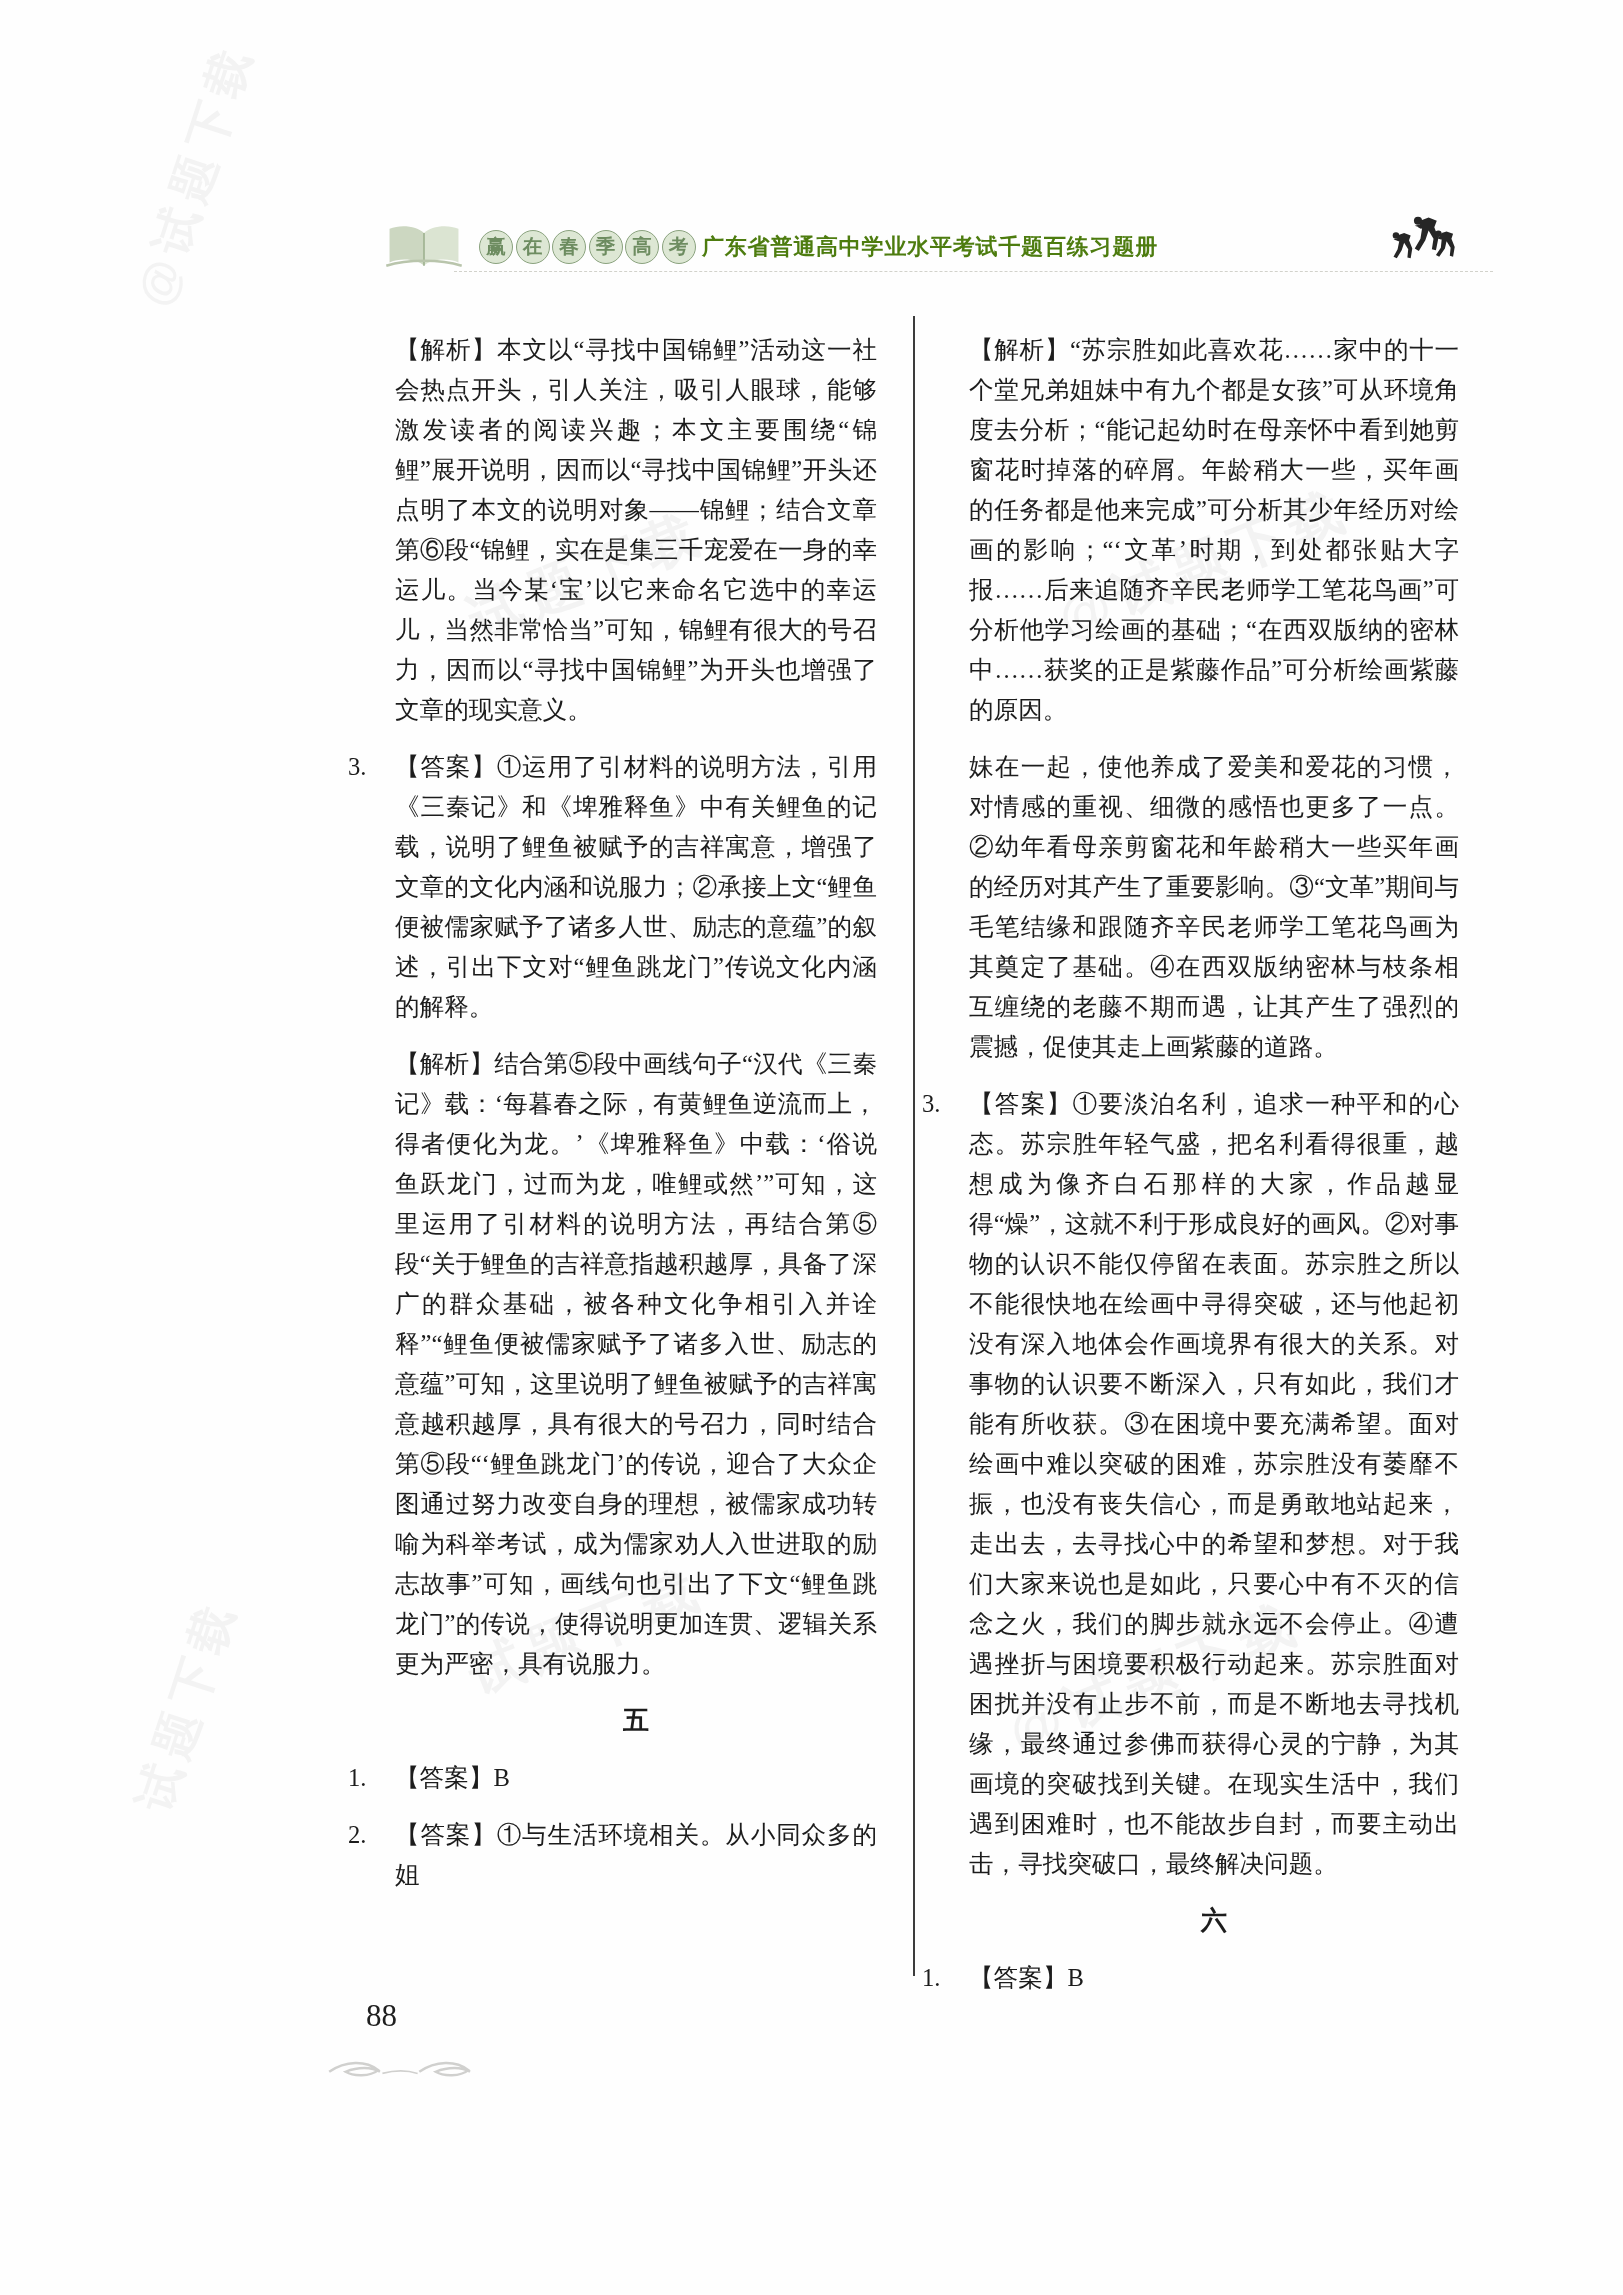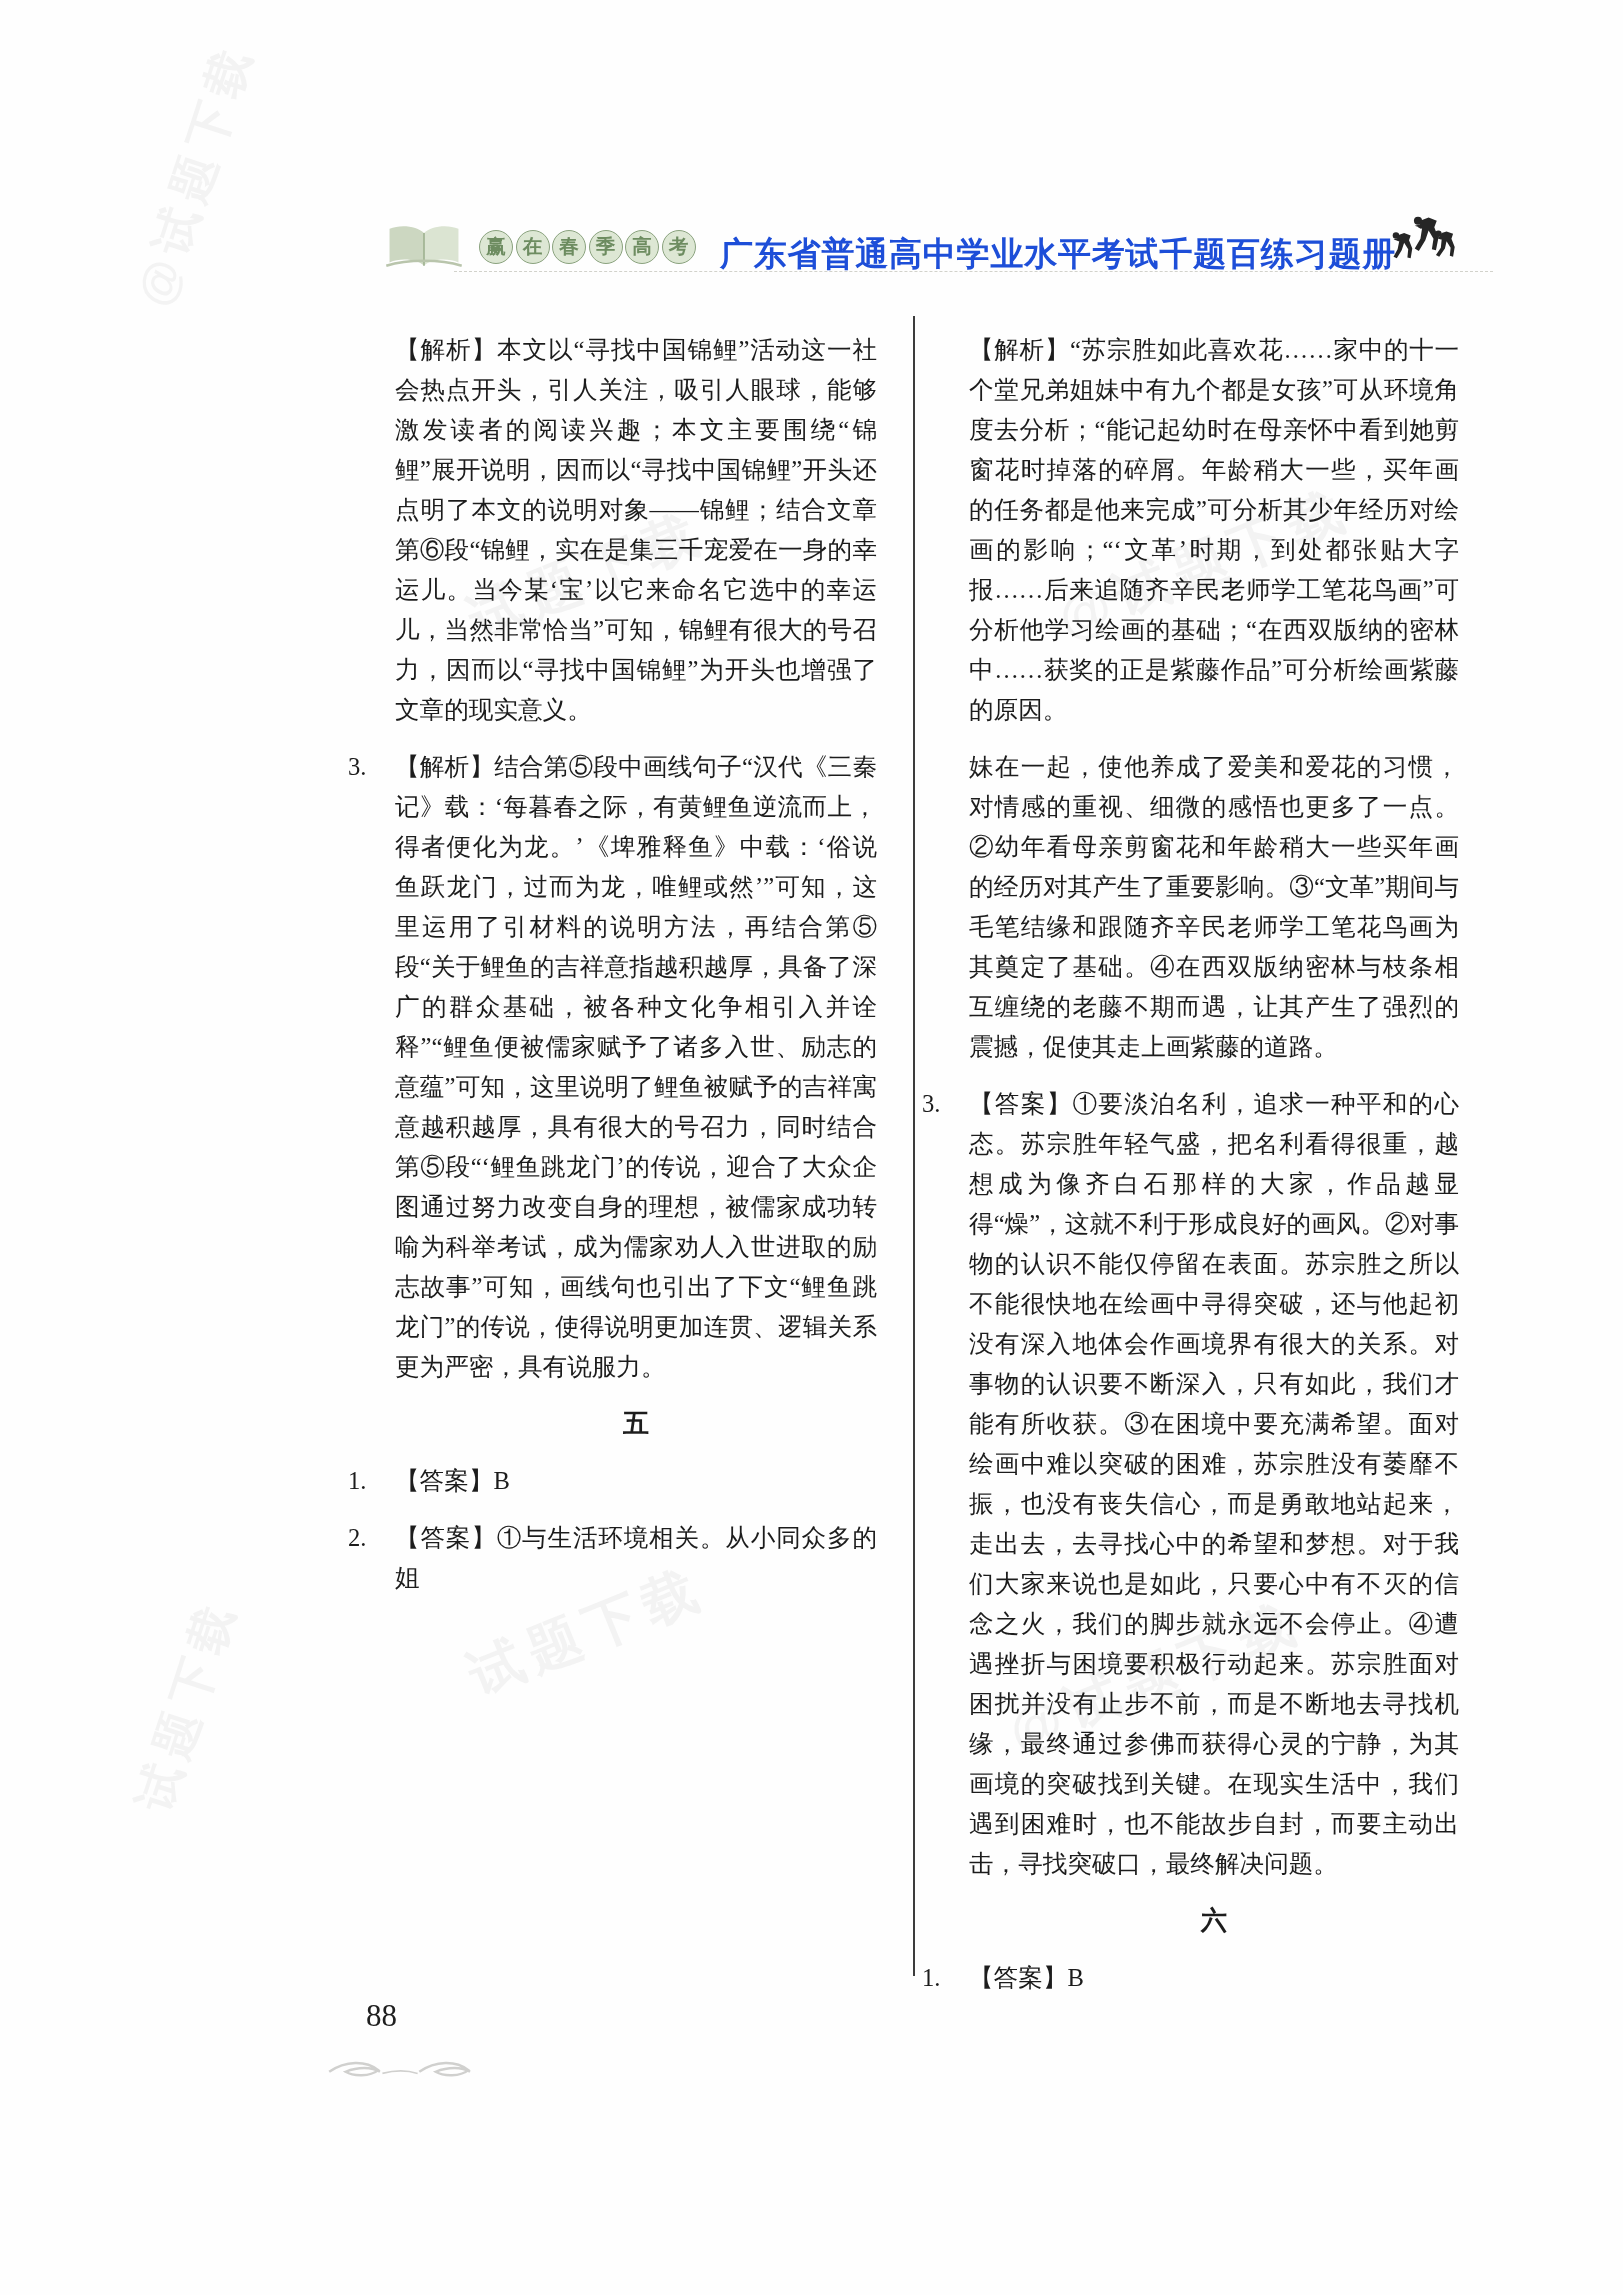--- a/index.html
+++ b/index.html
@@ -18,23 +18,23 @@
   }
   .book-icon { position:absolute; left:383px; top:223px; width:82px; height:51px; }
   .badges { position:absolute; left:479px; top:230px; display:flex; gap:2.5px; }
   .badge {
     width:34px; height:34px; border-radius:50%;
     background:#dde7d4; border:1.6px solid #8aa27e; box-sizing:border-box;
     color:#6d8c60; font-family:"Liberation Sans",sans-serif; font-weight:bold;
     font-size:19.6px; line-height:30px; text-align:center;
   }
   .hdr-title {
-    position:absolute; left:720px; top:232px;
+    position:absolute; left:702px; top:232px;
     font-family:"Liberation Sans",sans-serif; font-weight:700;
-    font-size:33px; color:#1d4ed8; letter-spacing:0.8px; white-space:nowrap;
+    font-size:22px; color:#4d7c0f; letter-spacing:0.8px; white-space:nowrap;
   }
   .runners-icon { position:absolute; left:1381px; top:211px; width:74px; height:62px; }
 
   
   .col {
     position:absolute; top:313px;
     font-size:24.6px; line-height:40px;
   }
   .col-left  { left:348px;  width:546px; padding-left:0; }
   .col-right { left:922px; width:554px; }
@@ -119,20 +119,21 @@
 
 <div class="divider"></div>
 
 <div class="col col-left">
   <div class="colpad">
     <div class="item">
       <p class="para">【解析】本文以“寻找中国锦鲤”活动这一社会热点开头，引人关注，吸引人眼球，能够激发读者的阅读兴趣；本文主要围绕“锦鲤”展开说明，因而以“寻找中国锦鲤”开头还点明了本文的说明对象——锦鲤；结合文章第⑥段“锦鲤，实在是集三千宠爱在一身的幸运儿。当今某‘宝’以它来命名它选中的幸运儿，当然非常恰当”可知，锦鲤有很大的号召力，因而以“寻找中国锦鲤”为开头也增强了文章的现实意义。</p>
     </div>
     <div class="item">
       <span class="num">3.</span>
+      <p class="para">【答案】①运用了引材料的说明方法，引用《三秦记》和《埤雅释鱼》中有关鲤鱼的记载，说明了鲤鱼被赋予的吉祥寓意，增强了文章的文化内涵和说服力；②承接上文“鲤鱼便被儒家赋予了诸多人世、励志的意蕴”的叙述，引出下文对“鲤鱼跳龙门”传说文化内涵的解释。</p>
       <p class="para">【解析】结合第⑤段中画线句子“汉代《三秦记》载：‘每暮春之际，有黄鲤鱼逆流而上，得者便化为龙。’《埤雅释鱼》中载：‘俗说鱼跃龙门，过而为龙，唯鲤或然’”可知，这里运用了引材料的说明方法，再结合第⑤段“关于鲤鱼的吉祥意指越积越厚，具备了深广的群众基础，被各种文化争相引入并诠释”“鲤鱼便被儒家赋予了诸多入世、励志的意蕴”可知，这里说明了鲤鱼被赋予的吉祥寓意越积越厚，具有很大的号召力，同时结合第⑤段“‘鲤鱼跳龙门’的传说，迎合了大众企图通过努力改变自身的理想，被儒家成功转喻为科举考试，成为儒家劝人入世进取的励志故事”可知，画线句也引出了下文“鲤鱼跳龙门”的传说，使得说明更加连贯、逻辑关系更为严密，具有说服力。</p>
     </div>
     <div class="sec-heading">五</div>
     <div class="item">
       <span class="num">1.</span>
       <p class="para">【答案】B</p>
     </div>
     <div class="item">
       <span class="num">2.</span>
       <p class="para">【答案】①与生活环境相关。从小同众多的姐</p>

